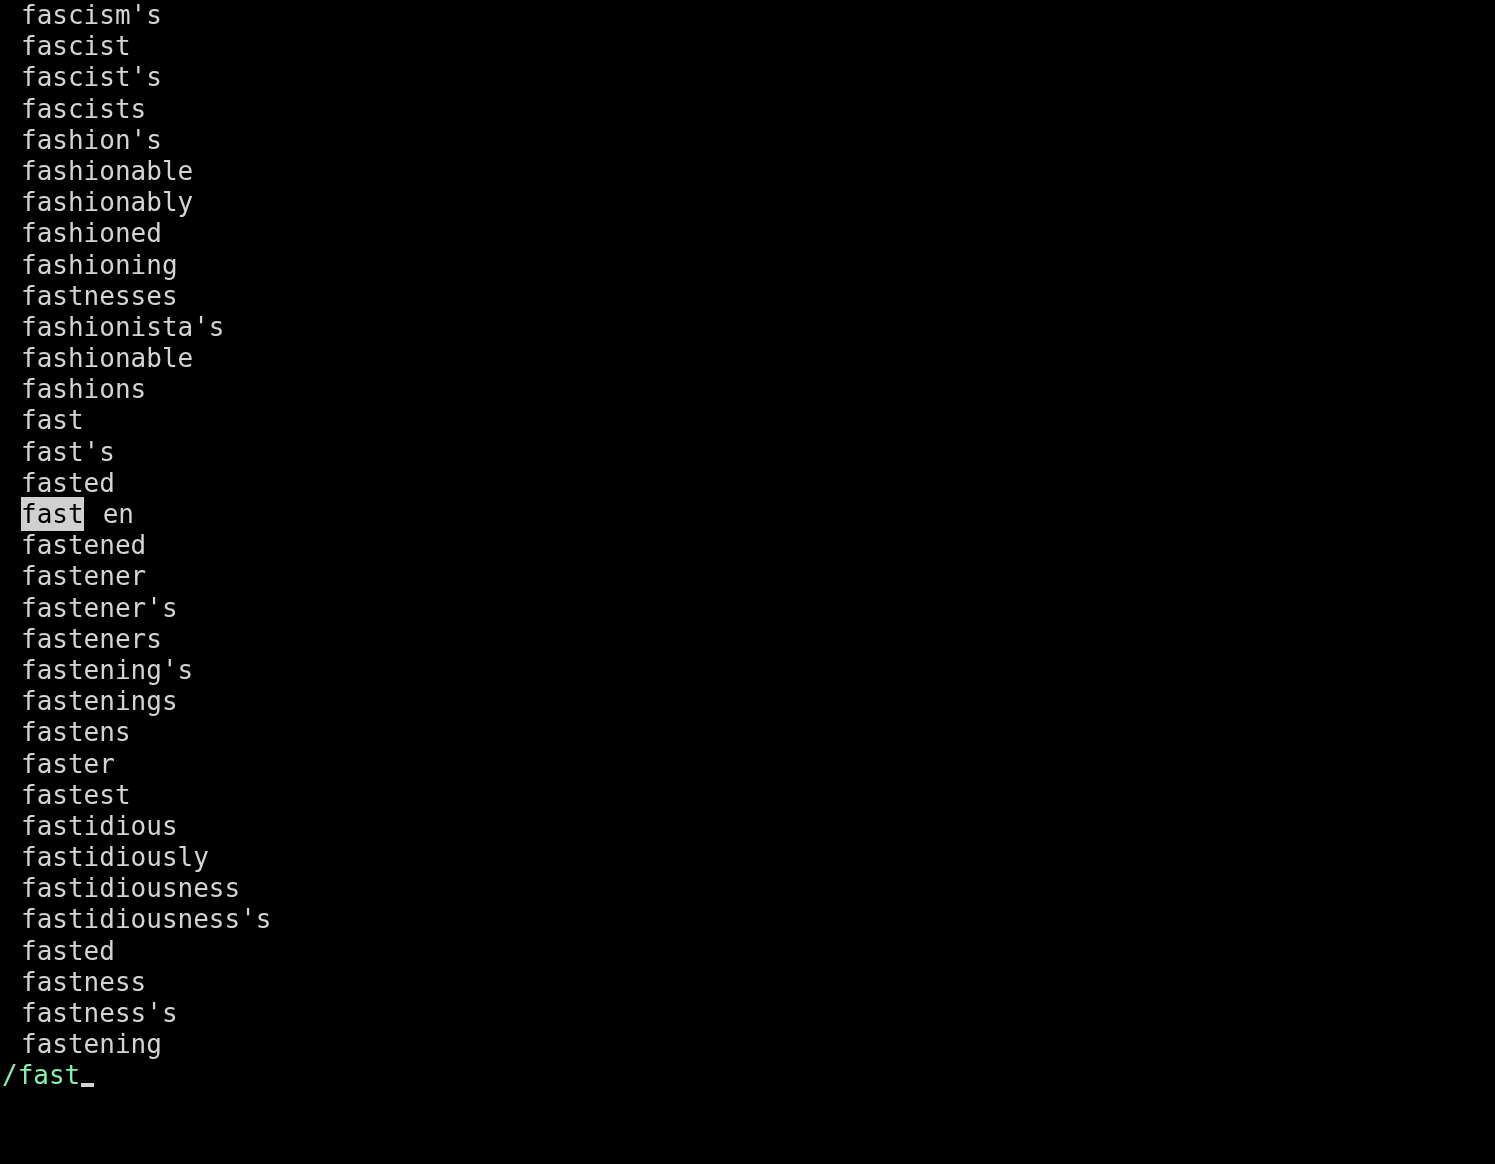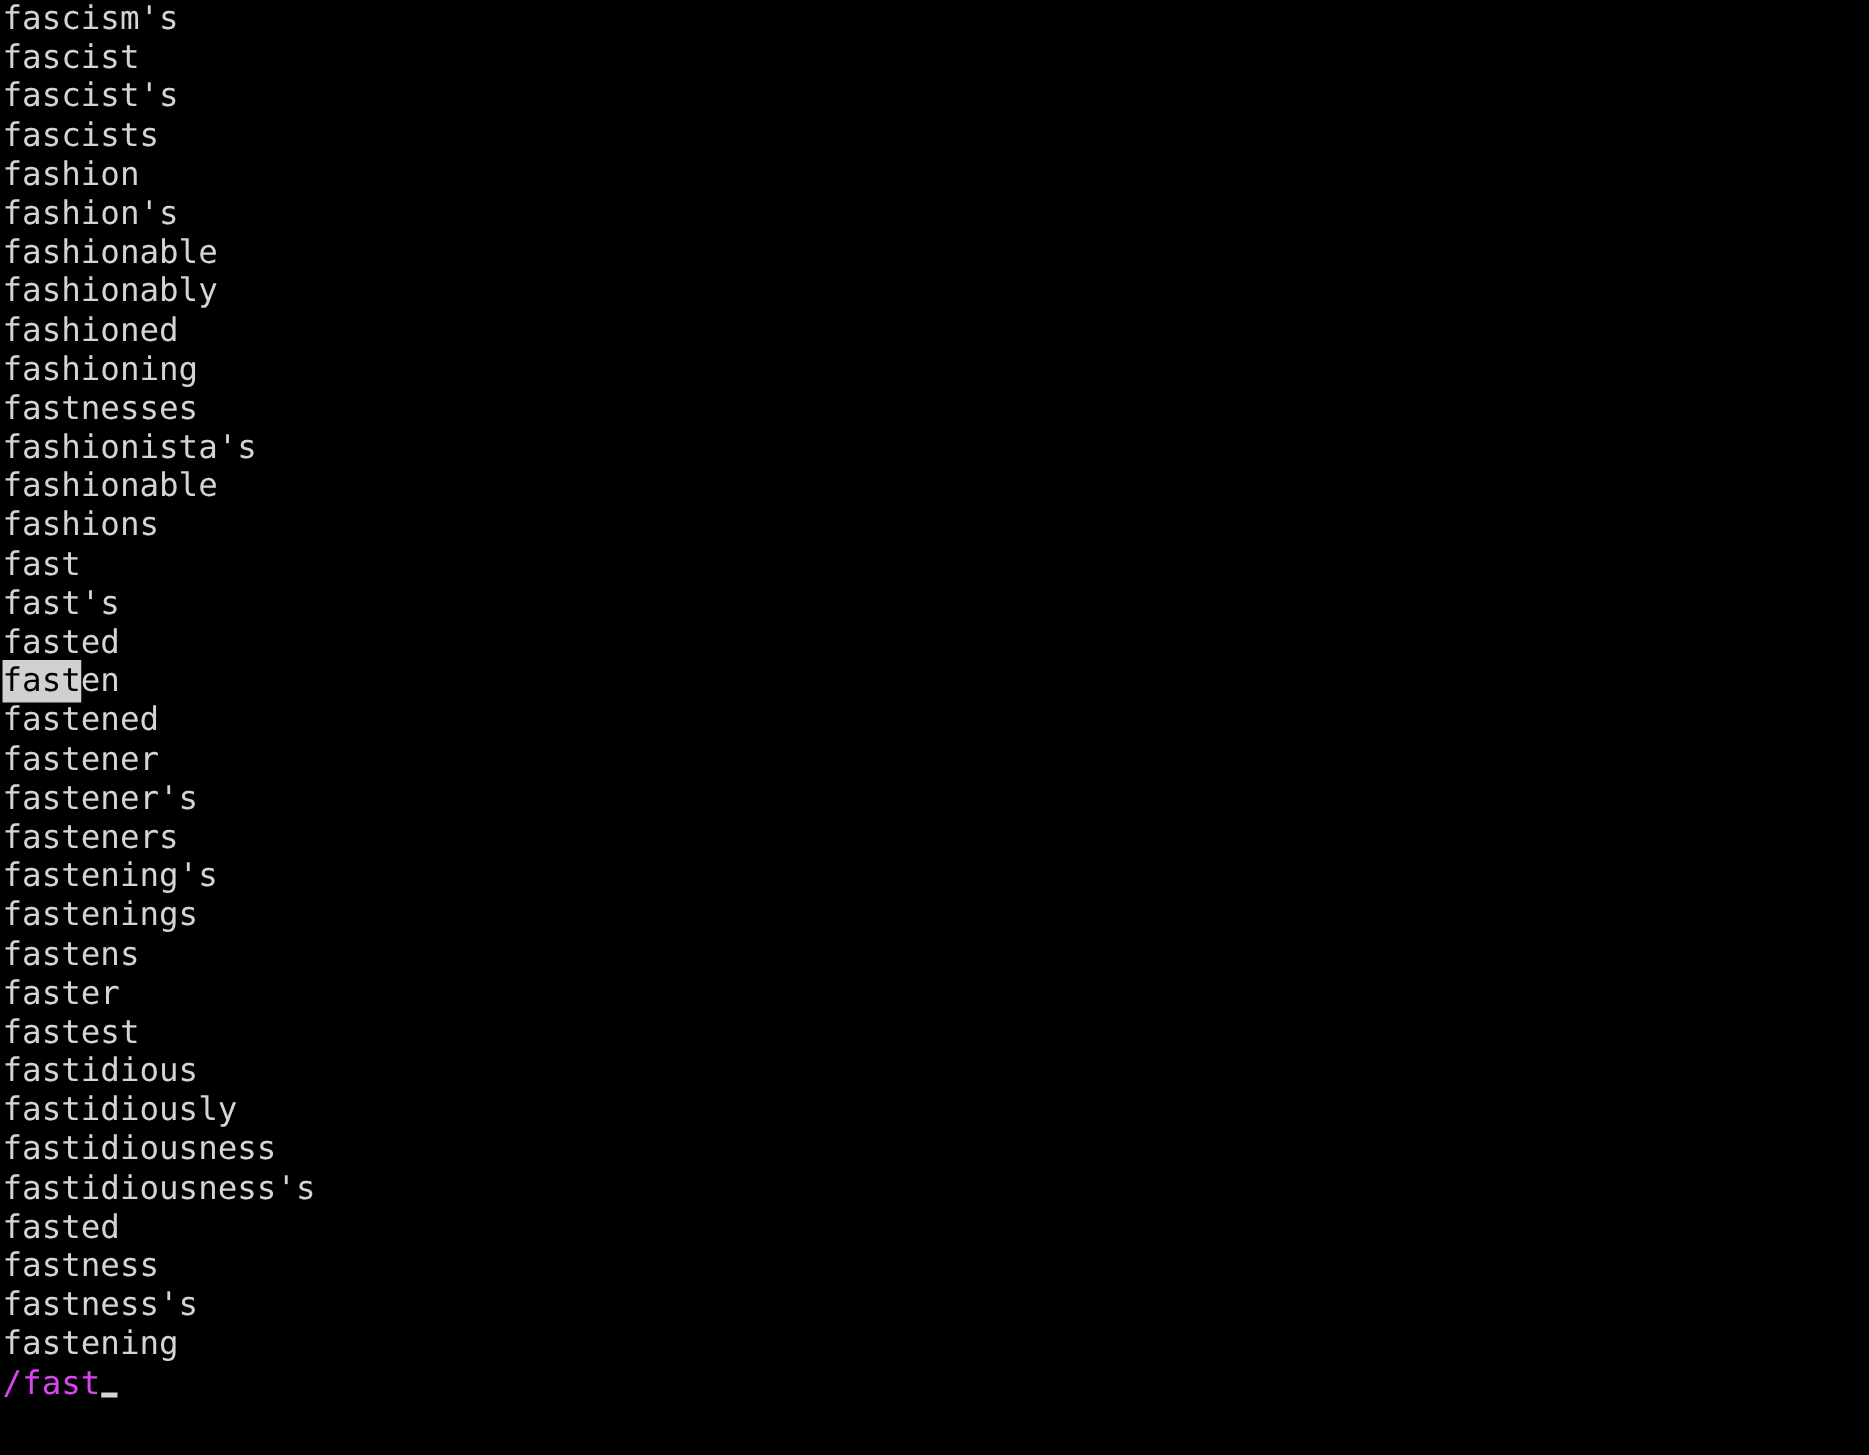--- a/index.html
+++ b/index.html
@@ -30,32 +30,33 @@
   .term-line {
     height: 31.2px;
     line-height: 31.2px;
     white-space: pre;
     color: #d4d4d4;
     font-family: "DejaVu Sans Mono", "Liberation Mono", monospace;
     font-size: 26px;
   }
   .term-line .seg {
     white-space: pre;
+    margin-left: 19px;
   }
   .term-line .seg.hl {
     background: #d0d0d0;
     color: #000000;
     padding: 2px 0 2px 0;
     box-shadow: 0 0 0 0 transparent;
   }
   .prompt-line {
     height: 31.2px;
     line-height: 31.2px;
     white-space: pre;
-    color: #d946ef;
+    color: #86efac;
     font-family: "DejaVu Sans Mono", "Liberation Mono", monospace;
     font-size: 26px;
   }
   .cursor-underline {
     display: inline-block;
     width: 15.9px;
     height: 31.2px;
     vertical-align: bottom;
     position: relative;
   }
@@ -71,21 +72,20 @@
 </style>
 </head>
 <body>
 
 <div id="terminal">
   <div id="screen">
       <div class="term-line"><span class="seg">fascism's</span></div>
       <div class="term-line"><span class="seg">fascist</span></div>
       <div class="term-line"><span class="seg">fascist's</span></div>
       <div class="term-line"><span class="seg">fascists</span></div>
-      <div class="term-line"><span class="seg">fashion</span></div>
       <div class="term-line"><span class="seg">fashion's</span></div>
       <div class="term-line"><span class="seg">fashionable</span></div>
       <div class="term-line"><span class="seg">fashionably</span></div>
       <div class="term-line"><span class="seg">fashioned</span></div>
       <div class="term-line"><span class="seg">fashioning</span></div>
       <div class="term-line"><span class="seg">fastnesses</span></div>
       <div class="term-line"><span class="seg">fashionista's</span></div>
       <div class="term-line"><span class="seg">fashionable</span></div>
       <div class="term-line"><span class="seg">fashions</span></div>
       <div class="term-line"><span class="seg">fast</span></div>

